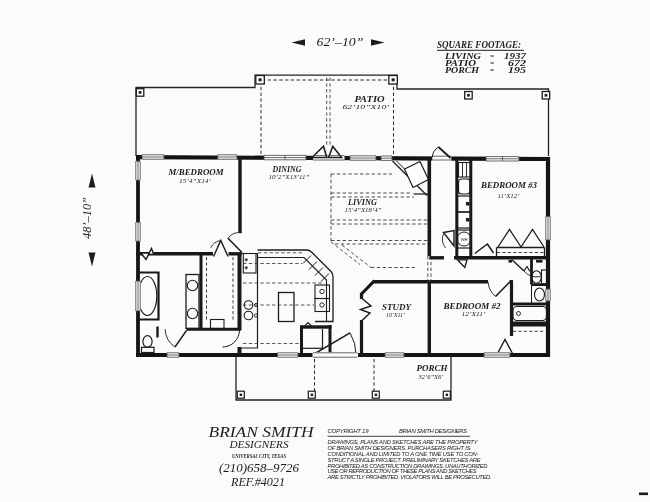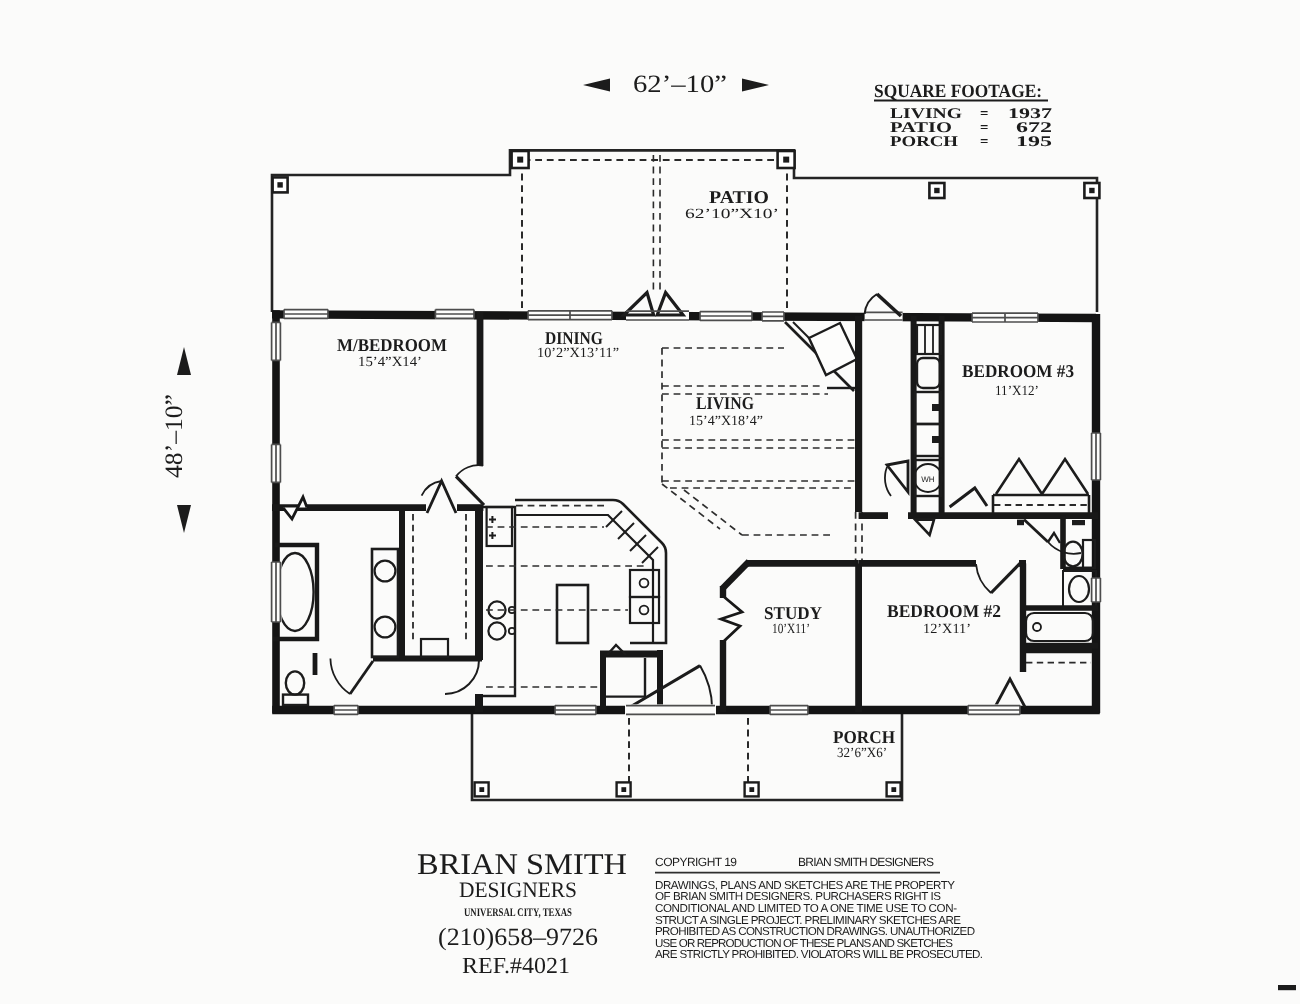--- a/index.html
+++ b/index.html
@@ -1,16 +1,16 @@
 <!DOCTYPE html>
 <html><head>
 <meta charset="utf-8">
 <style>
   html,body{margin:0;padding:0;background:#fff;}
-  #page{position:relative;width:650px;height:502px;background:#d946ef;overflow:hidden;}
+  #page{position:relative;width:650px;height:502px;background:#d946ef;overflow:hidden;font-style:italic;}
   svg{position:absolute;left:0;top:0;filter:blur(0.22px);}
   text{font-family:"Liberation Serif", serif;fill:#1c1c1c;}
   .sans{font-family:"Liberation Sans", sans-serif;}
 </style>
 </head>
 <body>
 <div id="page">
 <svg width="650" height="502" viewBox="0 0 650 502">
 
 <rect x="0" y="0" width="650" height="502" fill="#fbfbfa"></rect>

